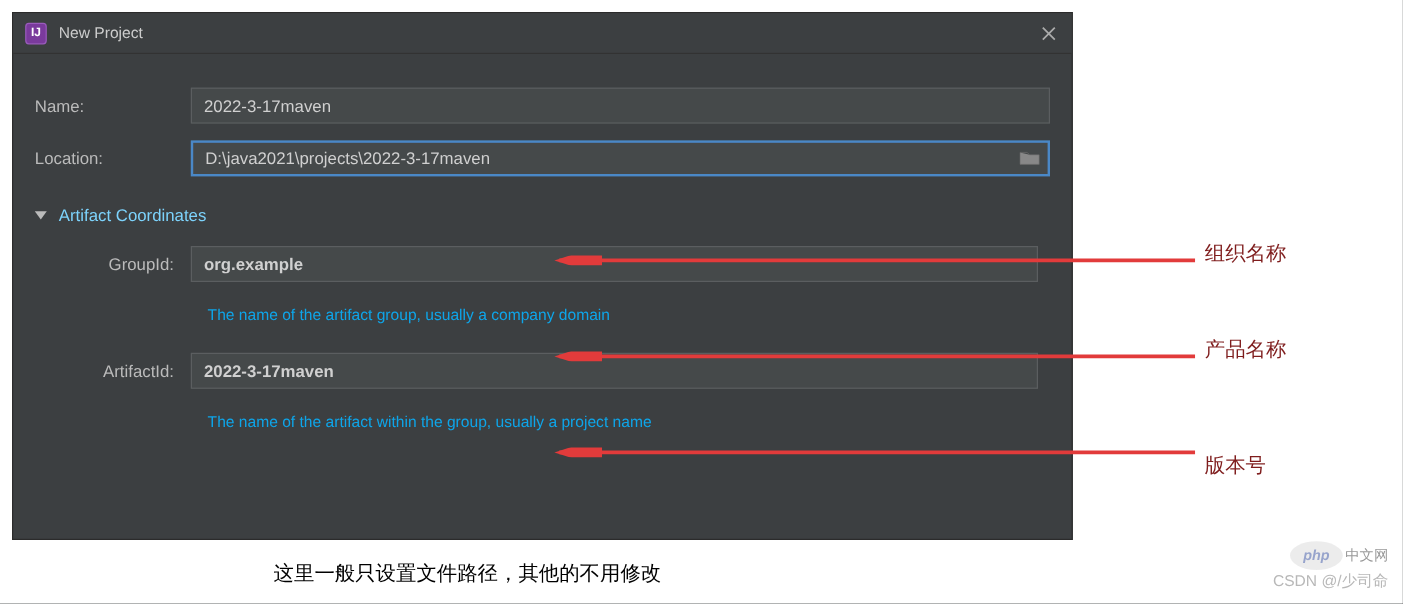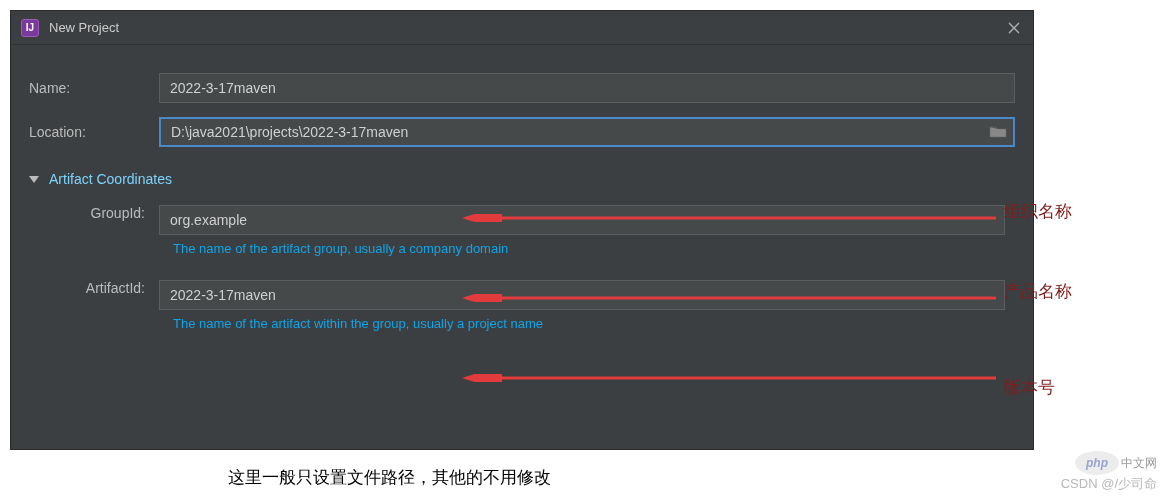--- a/index.html
+++ b/index.html
@@ -1,18 +1,18 @@
 <!DOCTYPE html>
 <html><head>
   <meta charset="utf-8">
   <style>
     * { box-sizing: border-box; margin: 0; padding: 0; }
     body { font-family: "Segoe UI", Arial, sans-serif; background: #fff; position: relative; width: 1169px; height: 503px; }
     .dialog {
-      position: absolute; left: 10px; top: 10px; width: 1024px; height: 440px;
+      position: absolute; left: 10px; top: 10px; width: 884px; height: 440px;
       background: #3c3f41; border: 1px solid #2b2b2b; color: #bbbbbb;
     }
     .titlebar {
       height: 34px; background: #3c3f41; border-bottom: 1px solid #323232;
       display: flex; align-items: center; padding: 0 10px; position: relative;
     }
     .app-icon {
       width: 18px; height: 18px; background: #7a3a9c; border-radius: 3px;
       display: flex; align-items: center; justify-content: center;
       color: #fff; font-size: 10px; font-weight: bold; margin-right: 10px;
@@ -43,26 +43,27 @@
     }
     .section {
       margin-top: 24px; display: flex; align-items: center; cursor: pointer;
       color: #7dd3fc; font-size: 14px; margin-bottom: 18px;
     }
     .expander {
       width: 0; height: 0; border-left: 5px solid transparent;
       border-right: 5px solid transparent; border-top: 7px solid #bbbbbb;
       margin-right: 10px;
     }
-    .sub-row { display: flex; margin-bottom: 6px; padding-left: 20px; }
+    .sub-row { display: flex; align-items: center; margin-bottom: 20px; padding-left: 20px; }
     .sub-label { width: 110px; text-align: right; color: #bbbbbb; font-size: 14px; padding-right: 14px; }
     .sub-input {
       flex: 1; height: 30px; background: #45494a; border: 1px solid #5b5e60;
       color: #d0d0d0; font-size: 14px; padding: 0 10px; outline: none;
       margin-right: 10px;
+      font-weight: bold;
     }
     .hint {
       color: #0ea5e9; font-size: 13px; padding-left: 144px; margin-bottom: 24px;
     }
     .annotation {
       position: absolute; color: #7f1d1d; font-size: 17px;
       font-family: "Microsoft YaHei", sans-serif;
     }
     .arrow {
       position: absolute; height: 8px;

